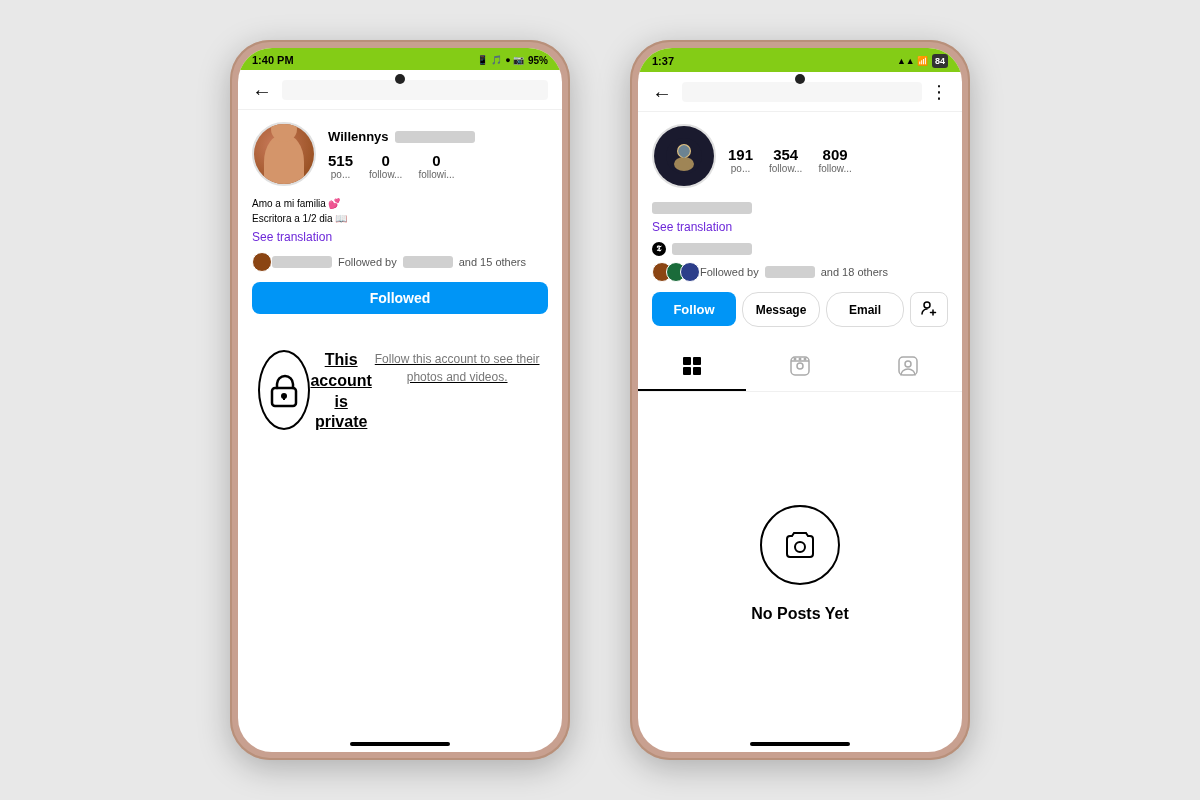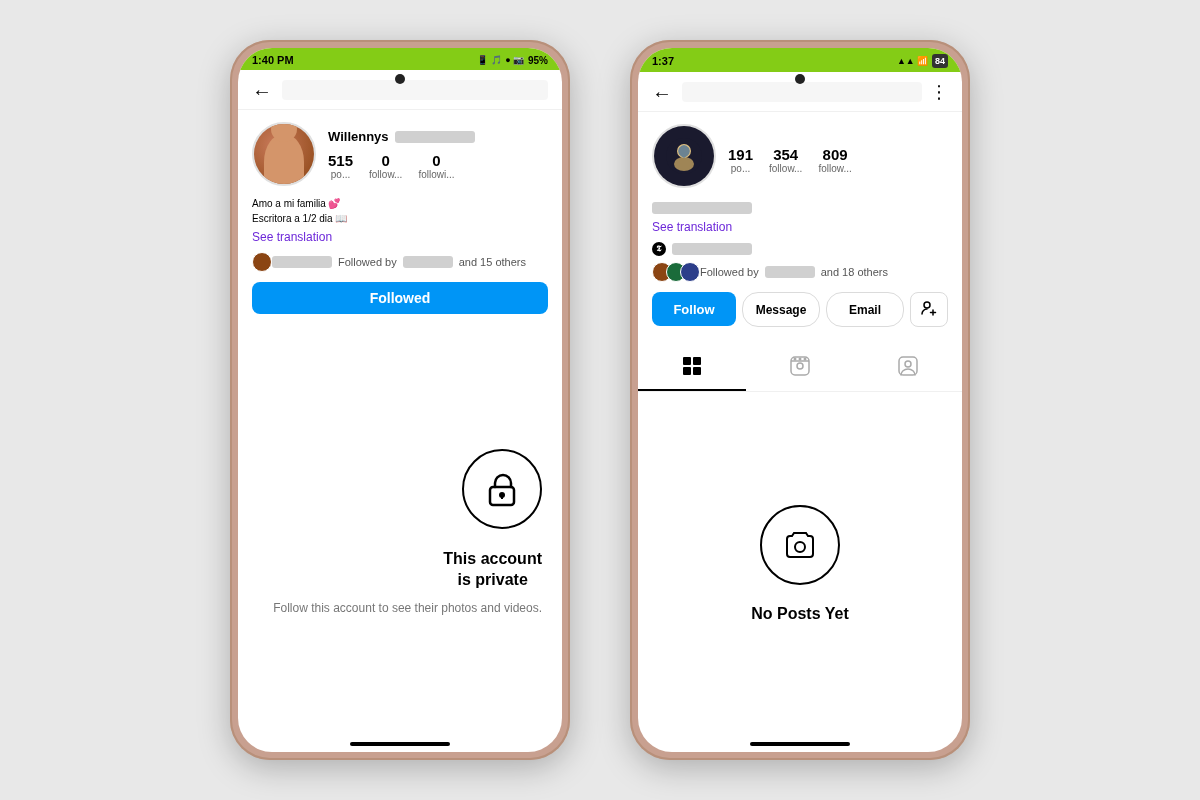--- a/index.html
+++ b/index.html
@@ -295,24 +295,25 @@
       padding: 7px 10px;
       font-size: 14px;
       font-weight: 600;
       cursor: pointer;
     }
 
     
     .private-section {
       flex: 1;
       display: flex;
-      flex-direction: column;
-      align-items: flex-end;
+      flex-direction: row;
+      align-items: flex-start;
       justify-content: center;
       padding: 20px;
+      text-decoration: underline;
     }
 
     .lock-circle {
       width: 80px;
       height: 80px;
       border-radius: 50%;
       border: 2px solid #000;
       display: flex;
       align-items: center;
       justify-content: center;

